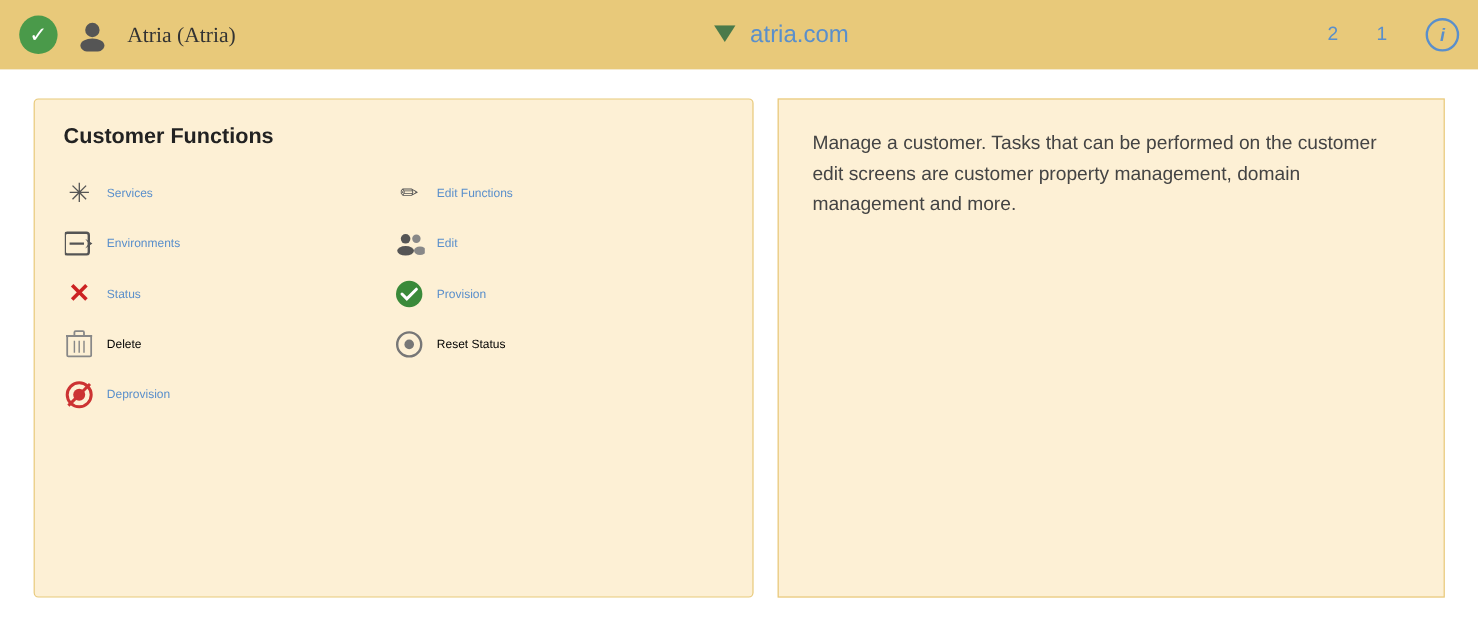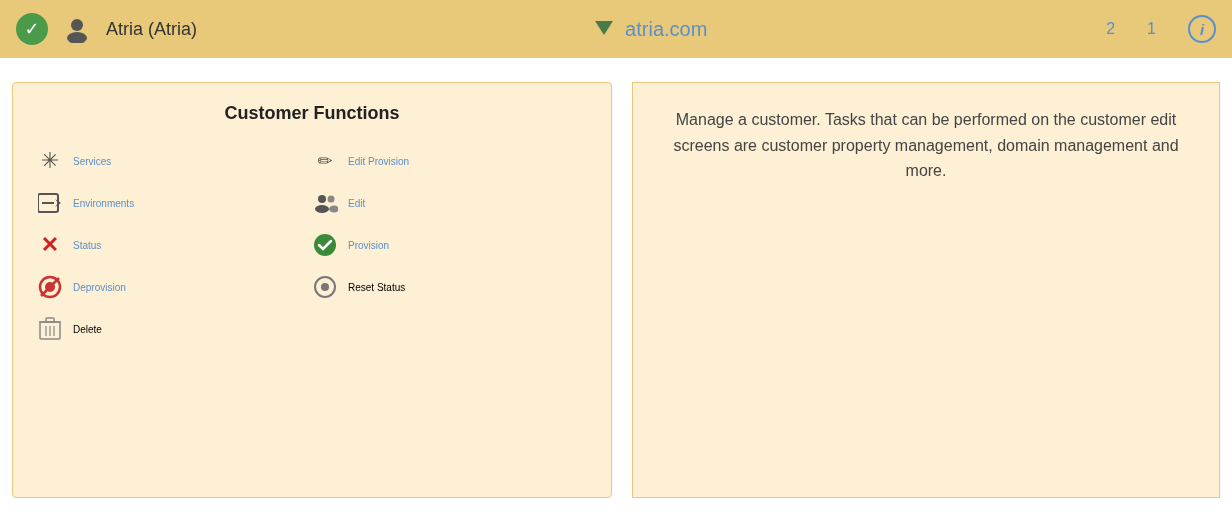--- a/index.html
+++ b/index.html
@@ -34,20 +34,21 @@
       height: 34px;
       display: flex; align-items: center; justify-content: center;
       color: #555;
       font-size: 22px;
     }
     .topbar-title {
       flex: 1;
       font-size: 18px;
       color: #333;
       font-weight: normal;
+      font-family: Liberation Serif, serif;
     }
     .topbar-dropdown-icon {
       color: #4a7a4a;
       font-size: 14px;
       margin-left: 8px;
     }
     .topbar-domain {
       color: #5a8fcb;
       font-size: 20px;
       flex: 1;
@@ -65,24 +66,23 @@
       color: #5a8fcb;
       font-style: italic;
       font-weight: bold;
       font-size: 15px;
     }
 
     
     .main-content {
       background: #ffffff;
       height: calc(522px - 58px);
-      padding: 24px 12px;
+      padding: 24px 28px;
       display: flex;
       gap: 20px;
-      text-align: center;
     }
 
     
     .customer-functions-box {
       background: #fdf0d5;
       border: 1px solid #e8c97a;
       border-radius: 4px;
       padding: 20px 24px;
       width: 600px;
       min-height: 340px;
@@ -189,51 +189,51 @@
           </div>
           <a class="func-label">Environments</a>
         </div>
 
         <div class="func-item">
           <div class="func-icon icon-x">✕</div>
           <a class="func-label">Status</a>
         </div>
 
         <div class="func-item">
-          <div class="func-icon">
-            <svg width="24" height="24" viewBox="0 0 24 24">
-              <circle cx="12" cy="12" r="10" fill="none" stroke="#cc3333" stroke-width="2.5"></circle>
-              <circle cx="12" cy="12" r="5" fill="#cc3333"></circle>
-              <line x1="3" y1="21" x2="21" y2="3" stroke="#cc3333" stroke-width="2.5"></line>
-            </svg>
-          </div>
-          <a class="func-label">Deprovision</a>
-        </div>
-
-        <div class="func-item">
           <div class="func-icon icon-trash">
             <svg width="22" height="24" viewBox="0 0 22 24">
               <rect x="1" y="5" width="20" height="17" rx="1" fill="none" stroke="#888" stroke-width="1.5"></rect>
               <line x1="0" y1="5" x2="22" y2="5" stroke="#888" stroke-width="1.5"></line>
               <rect x="7" y="1" width="8" height="4" rx="1" fill="none" stroke="#888" stroke-width="1.5"></rect>
               <line x1="7" y1="9" x2="7" y2="19" stroke="#888" stroke-width="1.2"></line>
               <line x1="11" y1="9" x2="11" y2="19" stroke="#888" stroke-width="1.2"></line>
               <line x1="15" y1="9" x2="15" y2="19" stroke="#888" stroke-width="1.2"></line>
             </svg>
           </div>
           <span class="func-label plain">Delete</span>
         </div>
 
+        <div class="func-item">
+          <div class="func-icon">
+            <svg width="24" height="24" viewBox="0 0 24 24">
+              <circle cx="12" cy="12" r="10" fill="none" stroke="#cc3333" stroke-width="2.5"></circle>
+              <circle cx="12" cy="12" r="5" fill="#cc3333"></circle>
+              <line x1="3" y1="21" x2="21" y2="3" stroke="#cc3333" stroke-width="2.5"></line>
+            </svg>
+          </div>
+          <a class="func-label">Deprovision</a>
+        </div>
+
       </div>
 
       <div>
 
         <div class="func-item">
           <div class="func-icon" style="color:#555;font-size:18px;">✏</div>
-          <a class="func-label">Edit Provision</a>
+          <a class="func-label">Edit Functions</a>
         </div>
 
         <div class="func-item">
           <div class="func-icon">
             <svg width="26" height="22" viewBox="0 0 26 22">
               <circle cx="10" cy="7" r="4" fill="#555"></circle>
               <ellipse cx="10" cy="17" rx="7" ry="4" fill="#555"></ellipse>
               <circle cx="19" cy="7" r="3.5" fill="#888"></circle>
               <ellipse cx="22" cy="17" rx="5" ry="3.5" fill="#888"></ellipse>
             </svg>

